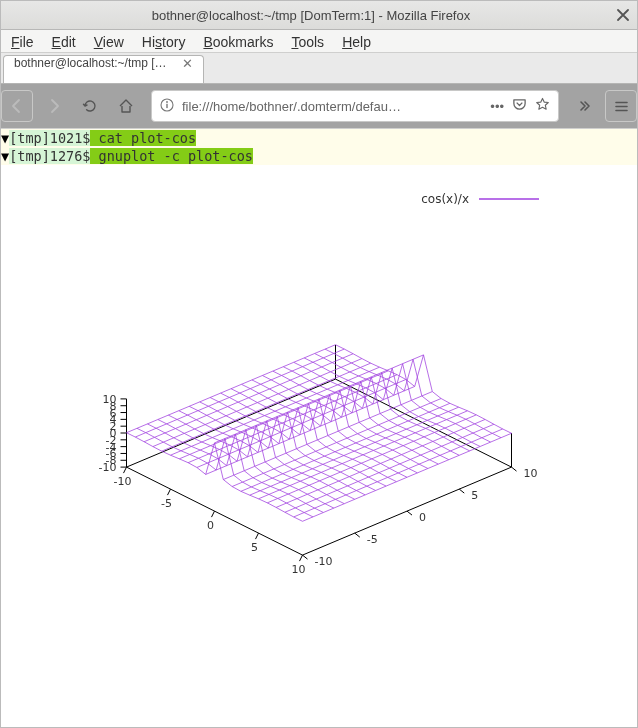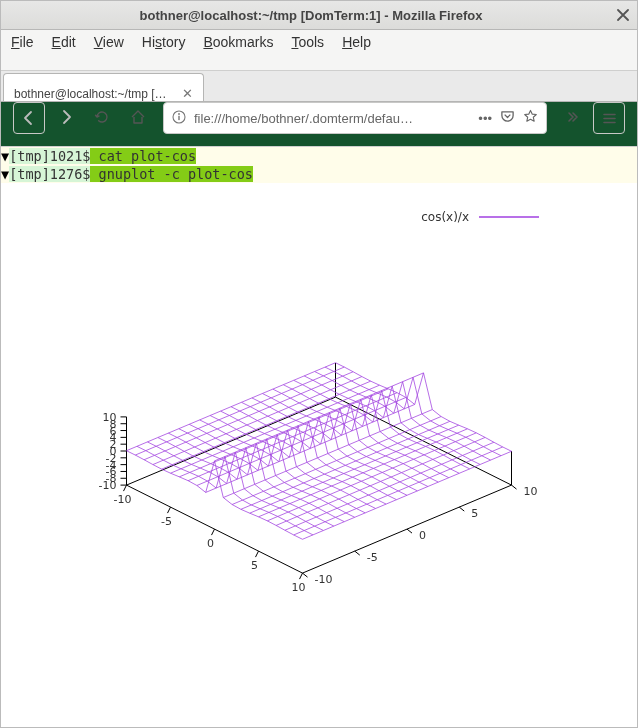--- a/index.html
+++ b/index.html
@@ -1,31 +1,31 @@
 <!DOCTYPE html>
 <html><head>
 <meta charset="utf-8">
 <style>
   html,body{margin:0;padding:0;height:100%;font-family:-apple-system,BlinkMacSystemFont,"Segoe UI",sans-serif;font-size:13px;color:#333;background:#f5f5f4}
   .window{width:638px;height:728px;background:#f5f5f4;display:flex;flex-direction:column;overflow:hidden;border:1px solid #bbb;box-sizing:border-box}
   
-  .titlebar{display:flex;align-items:center;height:28px;background:linear-gradient(#e7e7e6,#dcdcda);border-bottom:1px solid #b7b7b6;padding:0 6px;font-weight:700;color:#444}
+  .titlebar{display:flex;align-items:center;height:28px;background:linear-gradient(#e7e7e6,#dcdcda);border-bottom:1px solid #b7b7b6;padding:0 6px;font-weight:400;color:#444}
   .titlebar .title{flex:1;text-align:center;overflow:hidden;white-space:nowrap;text-overflow:ellipsis;font-size:13px}
   .titlebar .closebtn{width:16px;height:16px;display:flex;align-items:center;justify-content:center;cursor:pointer}
   
-  .menubar{display:flex;gap:18px;padding:4px 10px 20px;font-size:14px;color:#333;border-bottom:1px solid #cfcfce;background:#f5f5f4}
+  .menubar{display:flex;gap:18px;padding:4px 10px 2px;font-size:14px;color:#333;border-bottom:1px solid #cfcfce;background:#f5f5f4}
   .menubar .item span.key{text-decoration:underline}
   .menubar .item{cursor:pointer}
   
   .tabstrip{display:flex;align-items:flex-end;height:30px;background:#eaeaea;border-bottom:1px solid #b5b5b4;padding-left:2px}
-  .tab{display:flex;align-items:flex-end;gap:8px;background:#fff;border:1px solid #b5b5b4;border-bottom:none;border-radius:4px 4px 0 0;height:27px;padding:0 10px;margin-top:3px;font-size:12px;color:#444;max-width:200px}
+  .tab{display:flex;align-items:flex-start;gap:8px;background:#fff;border:1px solid #b5b5b4;border-bottom:none;border-radius:4px 4px 0 0;height:27px;padding:0 10px;margin-top:3px;font-size:12px;color:#444;max-width:200px}
   .tab .label{overflow:hidden;white-space:nowrap;text-overflow:ellipsis;max-width:160px}
   .tab .close{color:#777;font-size:13px}
   
-  .toolbar{display:flex;align-items:flex-start;gap:6px;height:44px;background:#14532d;border-bottom:1px solid #cfcfce;padding:0 12px}
+  .toolbar{display:flex;align-items:center;gap:6px;height:44px;background:#a3a3a3;border-bottom:1px solid #cfcfce;padding:0 0}
   .tb-btn{width:30px;height:30px;border-radius:4px;display:flex;align-items:center;justify-content:center;color:#555;cursor:pointer}
   .tb-btn.disabled{color:#bbb;cursor:default}
   .tb-btn.boxed{border:1px solid #c8c8c7}
   .urlbar{flex:1;display:flex;align-items:center;gap:8px;height:30px;border:1px solid #c8c8c7;border-radius:4px;padding:0 8px;margin:0 4px;background:#fff;color:#555;font-size:13px;overflow:hidden}
   .urlbar .urltext{flex:1;white-space:nowrap;overflow:hidden;text-overflow:ellipsis;color:#666}
   .pocket,.star,.more,.moredots{color:#666}
   
   .content{flex:1;background:#fff;font-family:"DejaVu Sans Mono","Liberation Mono",monospace;font-size:13.5px;line-height:1.35;overflow:hidden;position:relative;color:#333}
   .termline{white-space:pre;padding:0}
   .prompt-row{background:#fffdea}

